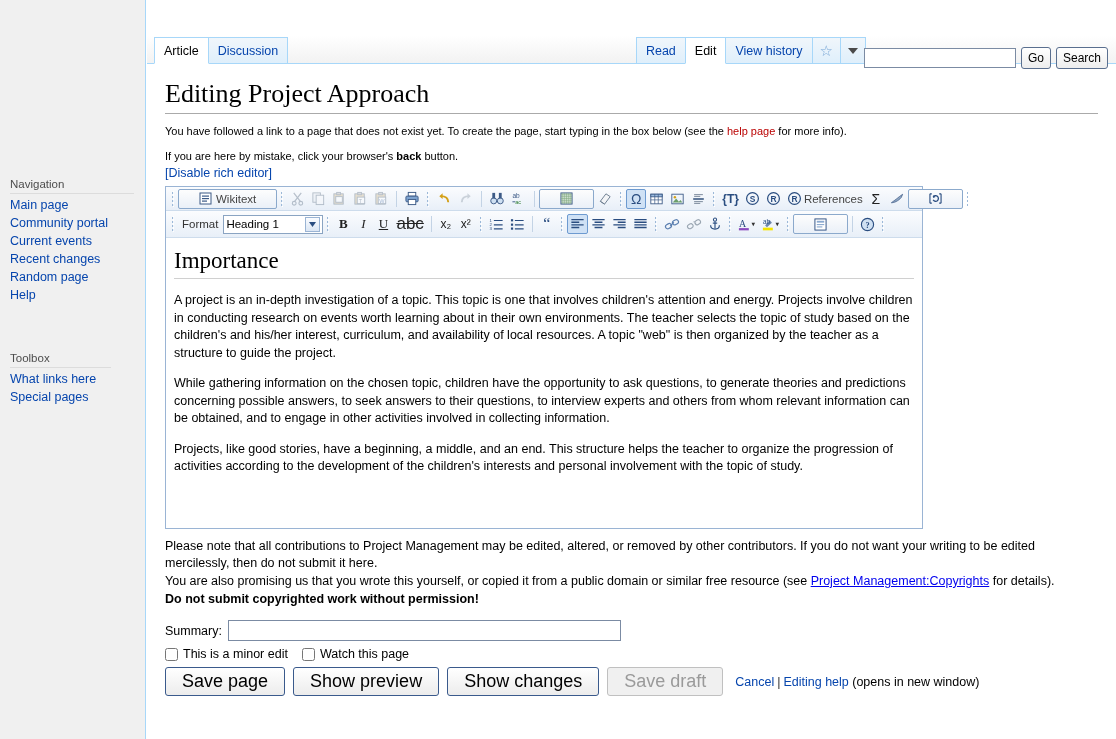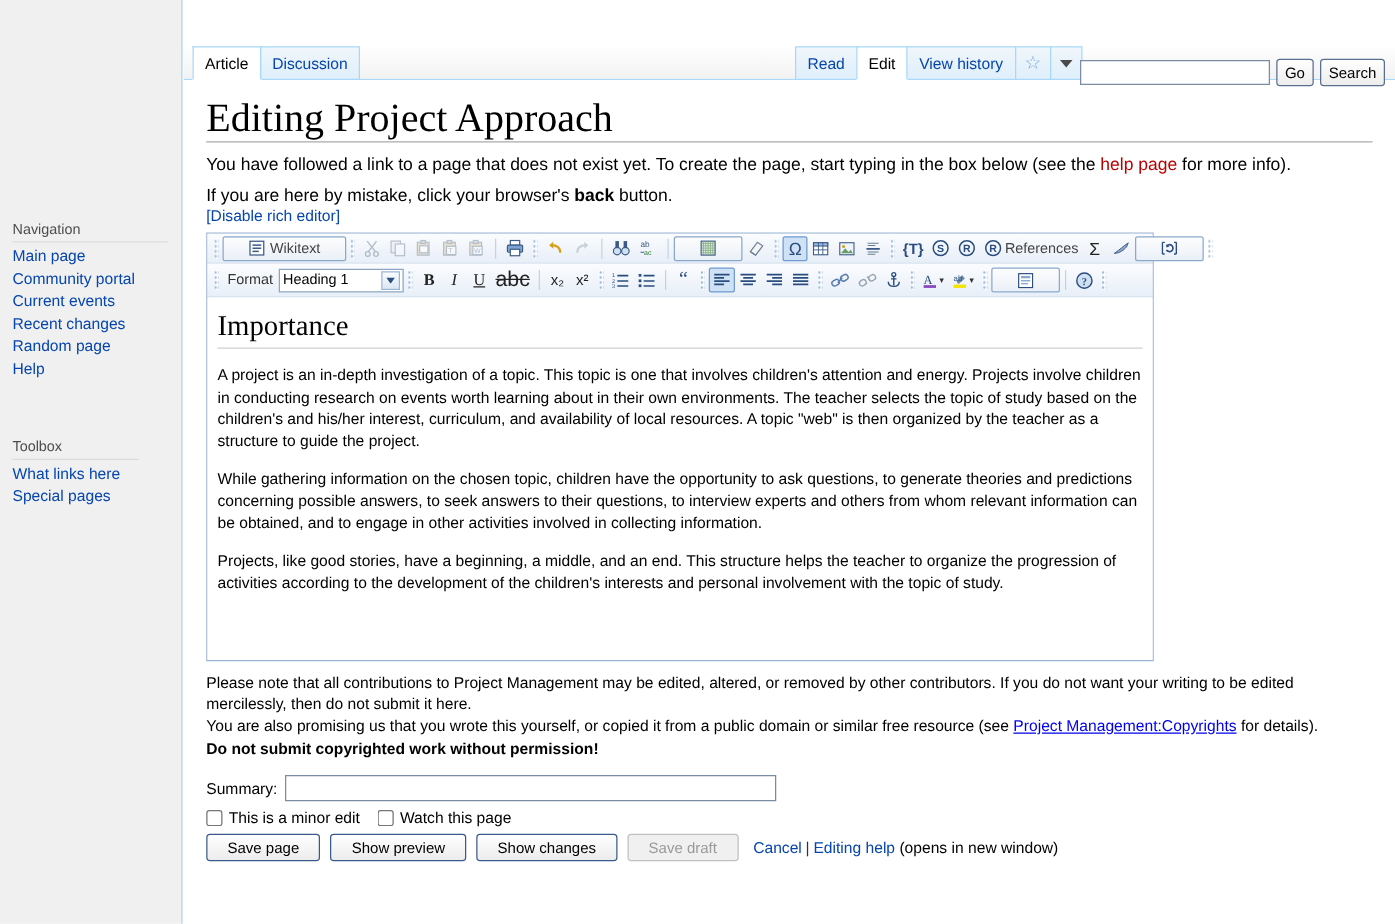--- a/index.html
+++ b/index.html
@@ -126,26 +126,26 @@
     height:22px;
   }
 
   
   #body-content {
     position:absolute; left:0; top:65px; width:969px; bottom:0;
     padding:14px 18px 0 18px;
   }
   h1#firstHeading {
     font-family:"Liberation Serif", serif;
-    font-size:32px; font-weight:normal;
+    font-size:26px; font-weight:normal;
     margin:0 0 6px 0; padding:0 0 4px 0;
     border-bottom:1px solid #aaa;
     line-height:30px;
   }
-  .note { margin:9px 0 0 0; line-height:16px; font-size:14px; }
+  .note { margin:9px 0 0 0; line-height:16px; font-size:11px; }
   .note a { color:#0645ad; text-decoration:none; }
   .note a.newlink { color:#ba0000; text-decoration:none; }
   #disable-rich { margin:2px 0 0 0; font-size:12.5px; }
   #disable-rich a { color:#0645ad; text-decoration:none; }
 
   
   #editor {
     margin-top:6px;
     width:758px;
     border:1px solid #9ab4d4;
@@ -249,21 +249,21 @@
     padding:1px 3px;
   }
   #checkbox-row { display:flex; align-items:center; margin-top:6px; gap:0px; font-size:12.5px; }
   #checkbox-row .cbwrap { display:flex; align-items:center; gap:5px; margin-right:14px; }
   input[type=checkbox] {
     width:13px; height:13px; margin:0;
   }
   #button-row { display:flex; align-items:center; margin-top:6px; gap:8px; }
   .formbtn {
     font-family:"Liberation Sans",sans-serif;
-    font-size:12px;
+    font-size:18px;
     padding:3px 10px;
     border:1px solid #3a5a8c;
     border-radius:3px;
     background:linear-gradient(#ffffff,#ececec);
     cursor:pointer;
     color:#000;
   }
   .formbtn.wide { padding:3px 16px; }
   .formbtn.disabled {
     color:#9a9a9a;

